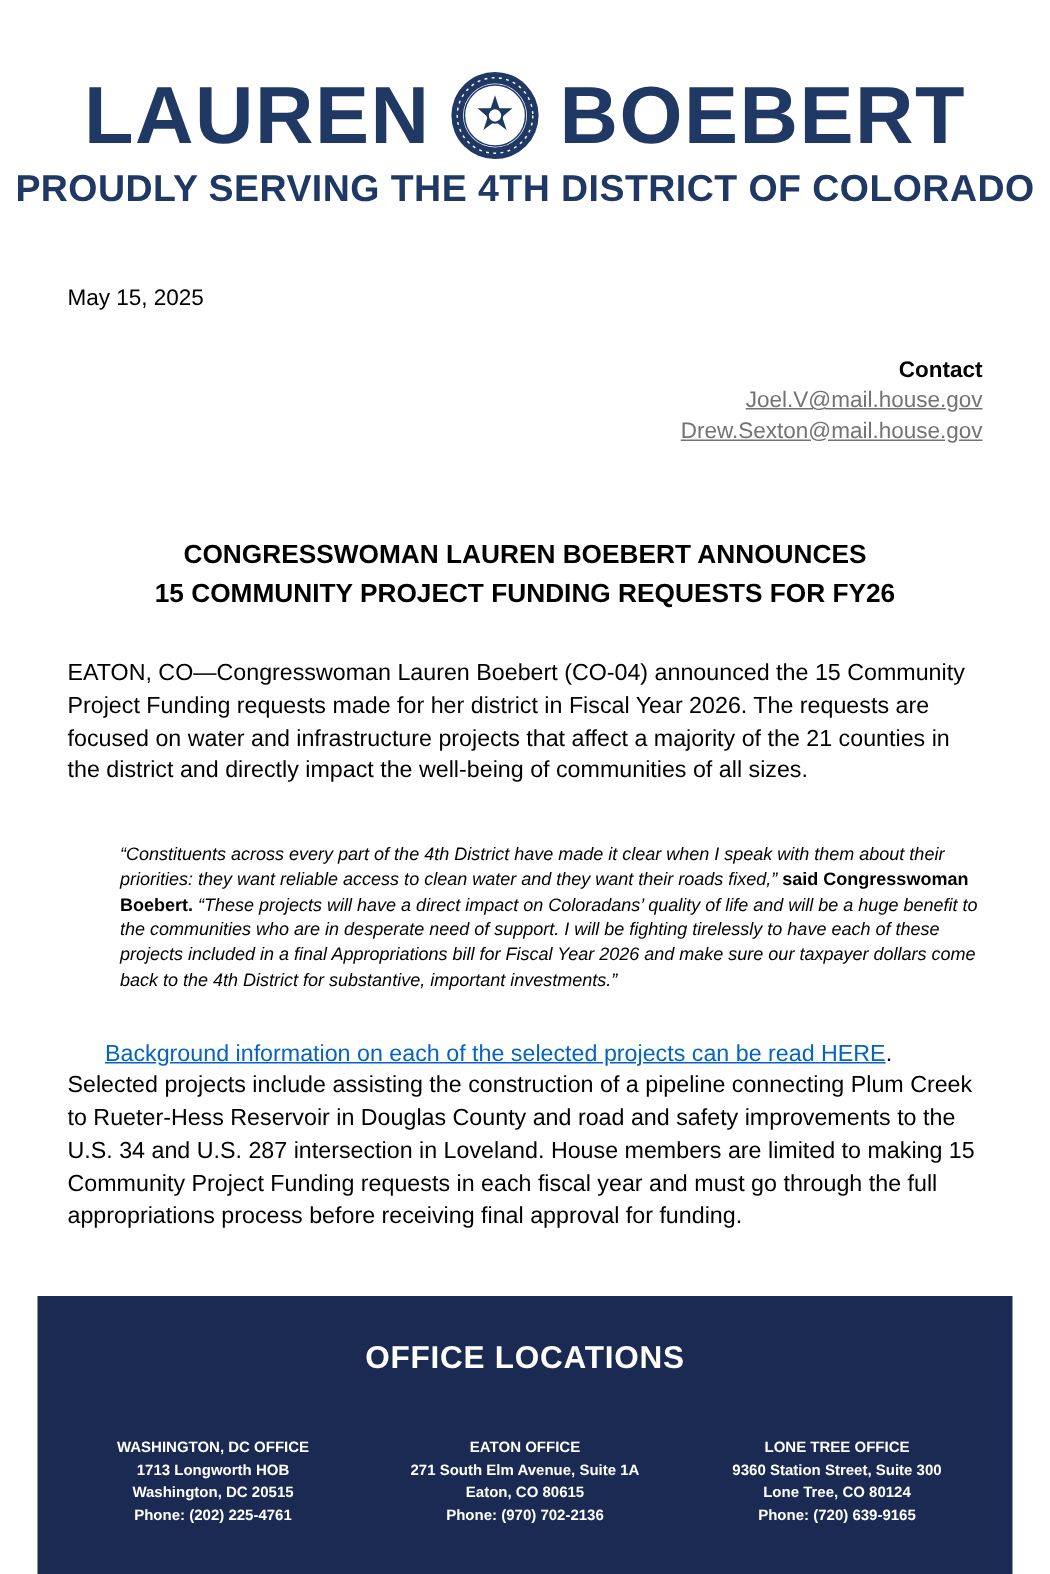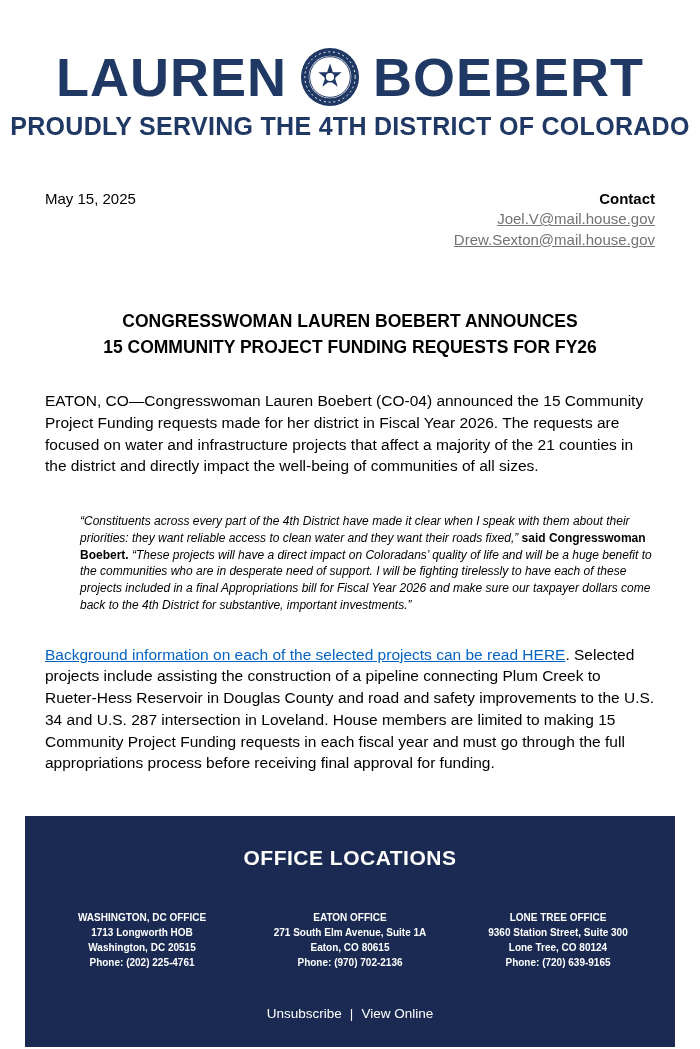--- a/index.html
+++ b/index.html
@@ -25,40 +25,40 @@
     color: #1f3864; font-weight: bold; font-size: 25px;
     margin-top: 4px; letter-spacing: 0.3px;
   }
 
   
   .release-row {
     display: flex; justify-content: space-between;
     padding: 0 45px; margin-top: 48px; font-size: 15px; line-height: 1.35;
   }
   .release-left .label { font-weight: bold; }
-  .release-right { text-align: right; }
+  .release-right { text-align: right; margin-top: 48px; }
   .release-right .label { font-weight: bold; }
   .email-link { color: #737373; text-decoration: underline; display: block; }
 
   
   .headline {
     text-align: center; font-weight: bold; font-size: 17.5px;
     margin-top: 58px; line-height: 1.5;
   }
 
   
   .para {
     padding: 0 45px; font-size: 15.5px; line-height: 1.4; margin-top: 30px;
   }
   .quote {
     margin: 36px 45px 0 80px;
     font-style: italic; font-size: 12px; line-height: 1.4;
   }
   .quote .said-bold { font-style: normal; font-weight: bold; }
-  .bg-link { color: #0563c1; text-decoration: underline; }
+  .bg-link { color: #0563c1; text-decoration: underline; margin-left: 25px; }
 
   
   .footer {
     margin: 42px 25px 0 25px;
     background: #1a2a52; color: #ffffff;
     text-align: center;
     padding: 30px 18px 26px 18px;
   }
   .footer-title { font-size: 21px; font-weight: bold; letter-spacing: 0.5px; }
   .offices {

